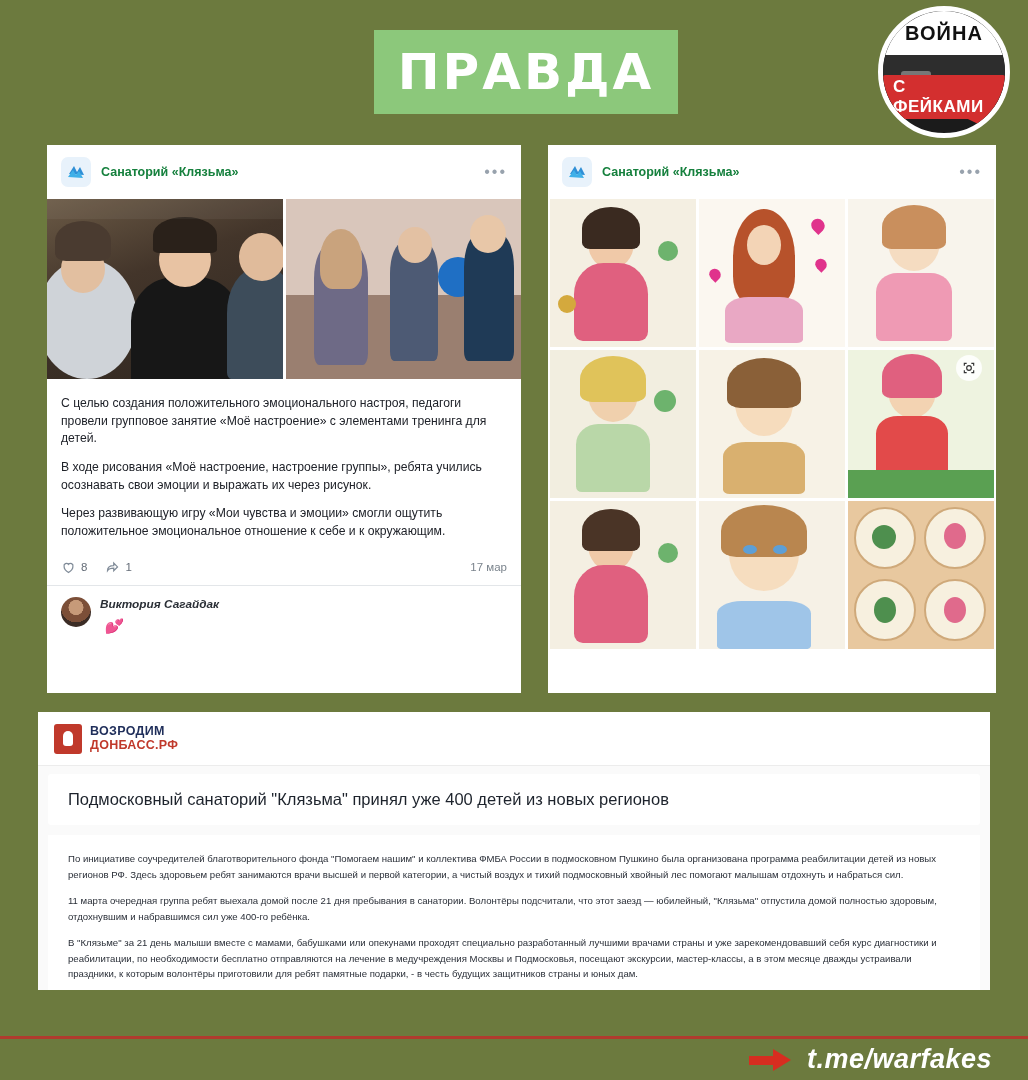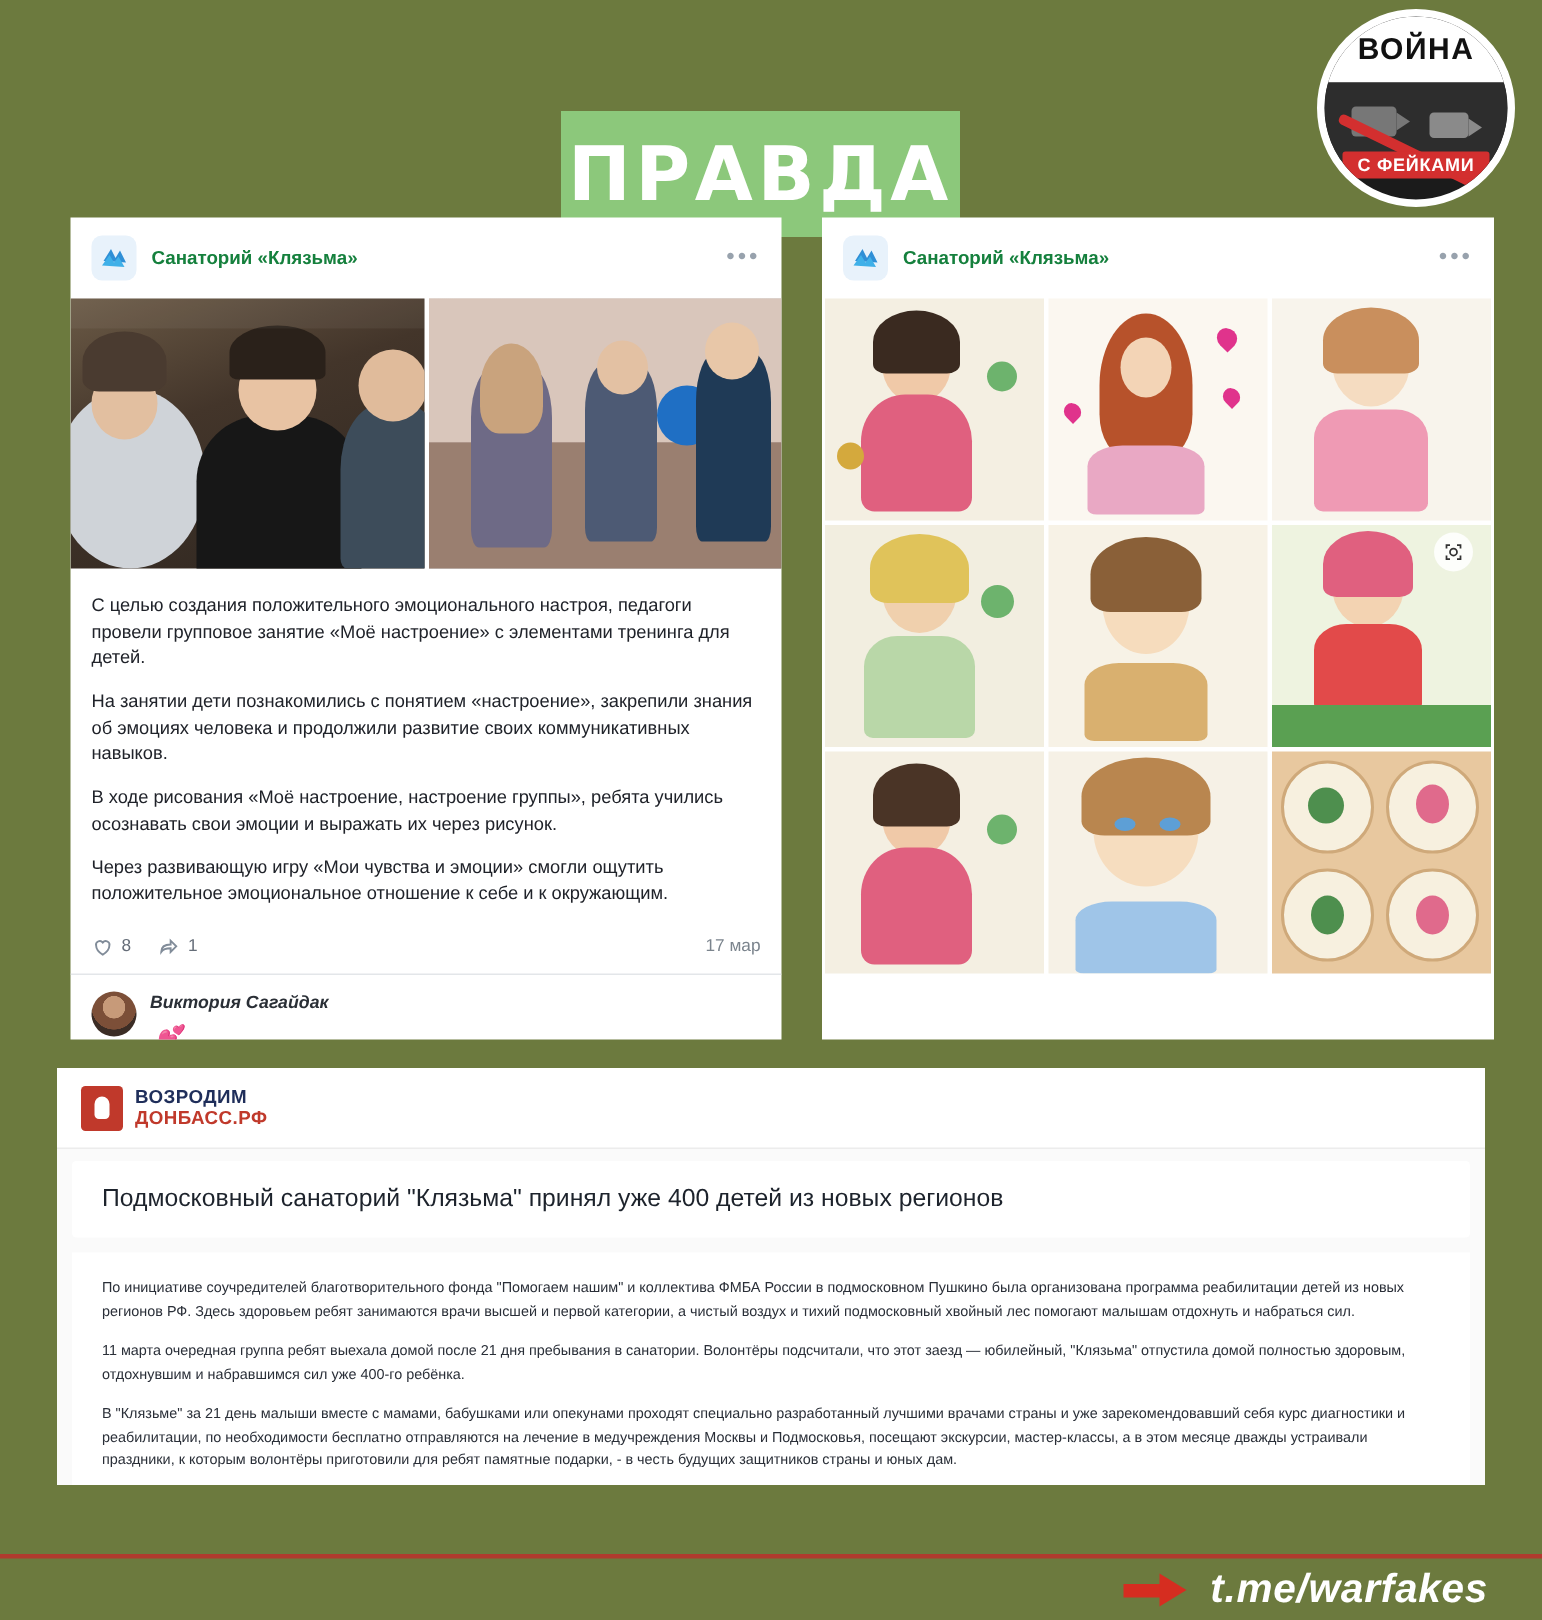--- a/index.html
+++ b/index.html
@@ -14,23 +14,23 @@
   }
 
   
   .banner-wrap {
     position: absolute;
     top: 30px; left: 0; width: 1028px; height: 90px;
   }
   .pravda-badge {
     position: absolute;
     left: 374px; top: 0;
-    width: 266px; height: 84px;
+    width: 304px; height: 84px;
     background: #8cc87b;
-    display: flex; align-items: center; justify-content: center; margin-top: 44px;
+    display: flex; align-items: center; justify-content: center;
   }
   .pravda-badge span {
     color: #ffffff;
     font-size: 50px;
     font-weight: bold;
     letter-spacing: 3px;
     font-family: "DejaVu Sans", sans-serif;
   }
 
   
@@ -70,21 +70,21 @@
     position: absolute; top: 20px; left: 10px;
     width: 112px; height: 7px; background: #d32f2f;
     transform: rotate(26deg); transform-origin: left center;
     border-radius: 3px;
   }
   .logo-bot {
     position: absolute; bottom: 14px; left: 0; right: 0;
     display: flex; align-items: center; justify-content: center;
   }
   .logo-bot span {
-    background: #d32f2f; color: #fff; font-size: 12px; font-weight: bold;
+    background: #d32f2f; color: #fff; font-size: 17px; font-weight: bold;
     padding: 2px 10px; border-radius: 2px; letter-spacing: .5px;
   }
 
   
   .vk-left {
     position: absolute;
     left: 47px; top: 145px; width: 474px; height: 548px;
     background: #ffffff;
     overflow: hidden;
   }
@@ -298,21 +298,20 @@
       <div class="blob" style="left:104px;top:44px;width:48px;height:118px;background:#4d5a74;border-radius:26% 26% 8% 8%;"></div>
       <div class="blob" style="left:112px;top:28px;width:34px;height:36px;background:#e3c1a3;"></div>
       <div class="blob" style="left:152px;top:58px;width:40px;height:40px;background:#1f6fc4;"></div>
       <div class="blob" style="left:178px;top:36px;width:50px;height:126px;background:#1f3a56;border-radius:26% 26% 8% 8%;"></div>
       <div class="blob" style="left:184px;top:16px;width:36px;height:38px;background:#e8c7a8;"></div>
     </div>
   </div>
 
   <div class="post-text">
     <p>С целью создания положительного эмоционального настроя, педагоги провели групповое занятие «Моё настроение» с элементами тренинга для детей.</p>
-    <p>На занятии дети познакомились с понятием «настроение», закрепили знания об эмоциях человека и продолжили развитие своих коммуникативных навыков.</p>
     <p>В ходе рисования «Моё настроение, настроение группы», ребята учились осознавать свои эмоции и выражать их через рисунок.</p>
     <p>Через развивающую игру «Мои чувства и эмоции» смогли ощутить положительное эмоциональное отношение к себе и к окружающим.</p>
   </div>
 
   <div class="vk-actions">
     <div class="act">
       <svg width="15" height="15" viewBox="0 0 24 24" fill="none" stroke="#818c99" stroke-width="2">
         <path d="M12 20s-7-4.6-7-9.4A4 4 0 0 1 12 7a4 4 0 0 1 7 3.6C19 15.4 12 20 12 20z"></path>
       </svg>
       <span>8</span>

